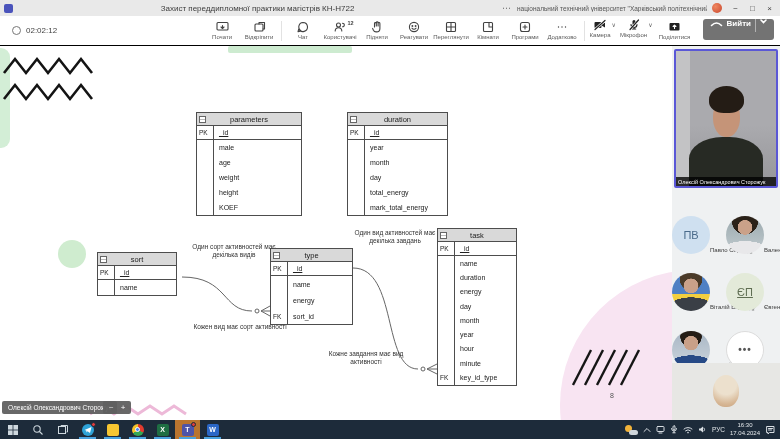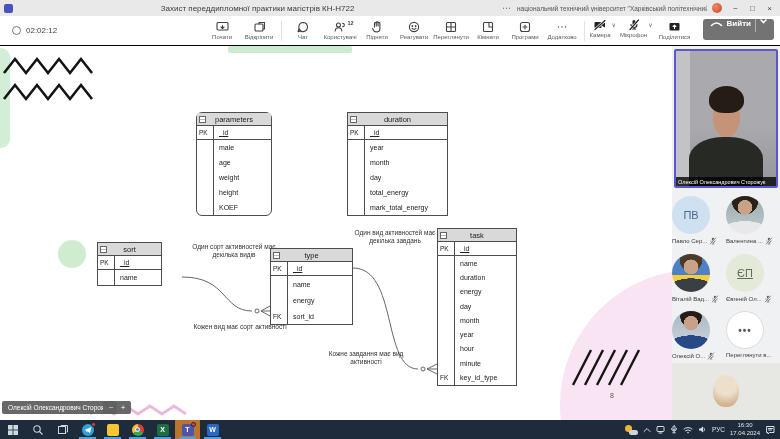--- a/index.html
+++ b/index.html
@@ -68,21 +68,21 @@
   .sidebar{position:absolute;top:0;right:0;width:108px;height:374px;background:#eff1f2;z-index:6}
   .main-video{position:absolute;left:2px;top:3px;width:104px;height:139px;border:2px solid #5a57d6;border-radius:2px;overflow:hidden;cursor:pointer}
   .video-scene{position:absolute;inset:0;background:linear-gradient(180deg,#aaaaae 0 55%,#96969a)}
   .video-scene .door{position:absolute;left:0;top:0;width:14px;height:100%;background:#c3c3c5}
   .p-body{position:absolute;bottom:0;left:13%;width:74%;height:36%;background:#272a24;border-radius:45% 45% 0 0}
   .p-face{position:absolute;top:33%;left:37%;width:27%;height:31%;background:#c59478;border-radius:50% 50% 46% 46%}
   .p-hair{position:absolute;top:26%;left:33%;width:35%;height:20%;background:#241c15;border-radius:50% 50% 42% 42%}
   .video-name{position:absolute;left:0;right:0;bottom:0;background:rgba(0,0,0,.78);color:#fff;font-size:5.5px;padding:1.5px 2px;white-space:nowrap;overflow:hidden}
 
   .pgrid{position:absolute;left:0;top:150px;width:108px;display:grid;grid-template-columns:54px 54px;grid-auto-rows:57.5px}
-  .ptile{display:flex;flex-direction:column;align-items:flex-start;cursor:pointer}
+  .ptile{display:flex;flex-direction:row;align-items:flex-end;cursor:pointer}
   .avatar{width:38px;height:38px;border-radius:50%;display:flex;align-items:center;justify-content:center;font-size:11px;color:#4a6a8a;flex:0 0 auto;overflow:hidden}
   .avatar.more{background:#fff;border:1px solid #dcdcdc;color:#555;font-size:10px;font-weight:bold;letter-spacing:1px}
   .ph-woman{background:radial-gradient(circle at 50% 30%,#caa189 0 22%,transparent 23%),radial-gradient(circle at 50% 14%,#2a2118 0 34%,transparent 35%),radial-gradient(ellipse 62% 26% at 50% 92%,#e8e8ea 0 99%,transparent),linear-gradient(180deg,#9aa8ad,#c2ccd0)}
   .ph-flag{background:radial-gradient(ellipse 58% 26% at 50% 90%,#3a3f46 0 99%,transparent),radial-gradient(circle at 50% 34%,#caa189 0 23%,transparent 24%),radial-gradient(circle at 50% 16%,#4a3a28 0 30%,transparent 31%),linear-gradient(180deg,#4f80c4 0 55%,#f3cf3f 55%)}
   .ph-manblue{background:radial-gradient(ellipse 60% 28% at 50% 92%,#274a86 0 99%,transparent),radial-gradient(circle at 50% 32%,#c9a088 0 22%,transparent 23%),radial-gradient(circle at 50% 15%,#241c15 0 28%,transparent 29%),linear-gradient(180deg,#a8b6c4,#cdd6de)}
   .pname-row{display:flex;align-items:center;gap:2px;margin-top:3px;max-width:52px}
   .pname{font-size:6px;color:#3a3a3a;white-space:nowrap;overflow:hidden}
   .micoff{width:8px;height:8px;flex:0 0 auto}
 
   .bottom-video{position:absolute;left:0;top:317px;width:108px;height:57px;background:#e7e7e4;cursor:pointer}
@@ -311,21 +311,21 @@
         <path d="M182,231 C228,231 222,265 252,265"></path>
         <circle cx="257" cy="265" r="2"></circle>
         <path d="M261,265 L270,260 M261,265 L270,265 M261,265 L270,270"></path>
         <path d="M353,222 C398,222 382,323 418,323"></path>
         <circle cx="423" cy="323" r="2"></circle>
         <path d="M427,323 L437,318 M427,323 L437,323 M427,323 L437,328"></path>
       </g>
     </svg>
 
     <div>
-        <div class="ertable" style="left: 196px; top: 66px; width: 76px; border-radius: 6px;">
+        <div class="ertable" style="left: 196px; top: 66px; width: 106px;">
           <div class="erhead">
             <span class="ericon"></span>
             <span class="ername">parameters</span>
           </div>
           <div class="errow pk" style="height: 14px;">
             <span class="erkey">PK</span>
             <span class="erfield u">_id</span>
           </div>
           <div class="errow" style="height: 15px;">
             <span class="erkey"></span>
@@ -371,21 +371,21 @@
           </div>
           <div class="errow" style="height: 15px;">
             <span class="erkey"></span>
             <span class="erfield">total_energy</span>
           </div>
           <div class="errow" style="height: 15px;">
             <span class="erkey"></span>
             <span class="erfield">mark_total_energy</span>
           </div>
         </div>
-        <div class="ertable" style="left: 97px; top: 196px; width: 65px;">
+        <div class="ertable" style="left: 97px; top: 206px; width: 80px;">
           <div class="erhead">
             <span class="ericon"></span>
             <span class="ername">sort</span>
           </div>
           <div class="errow pk" style="height: 14px;">
             <span class="erkey">PK</span>
             <span class="erfield u">_id</span>
           </div>
           <div class="errow" style="height: 15px;">
             <span class="erkey"></span>

